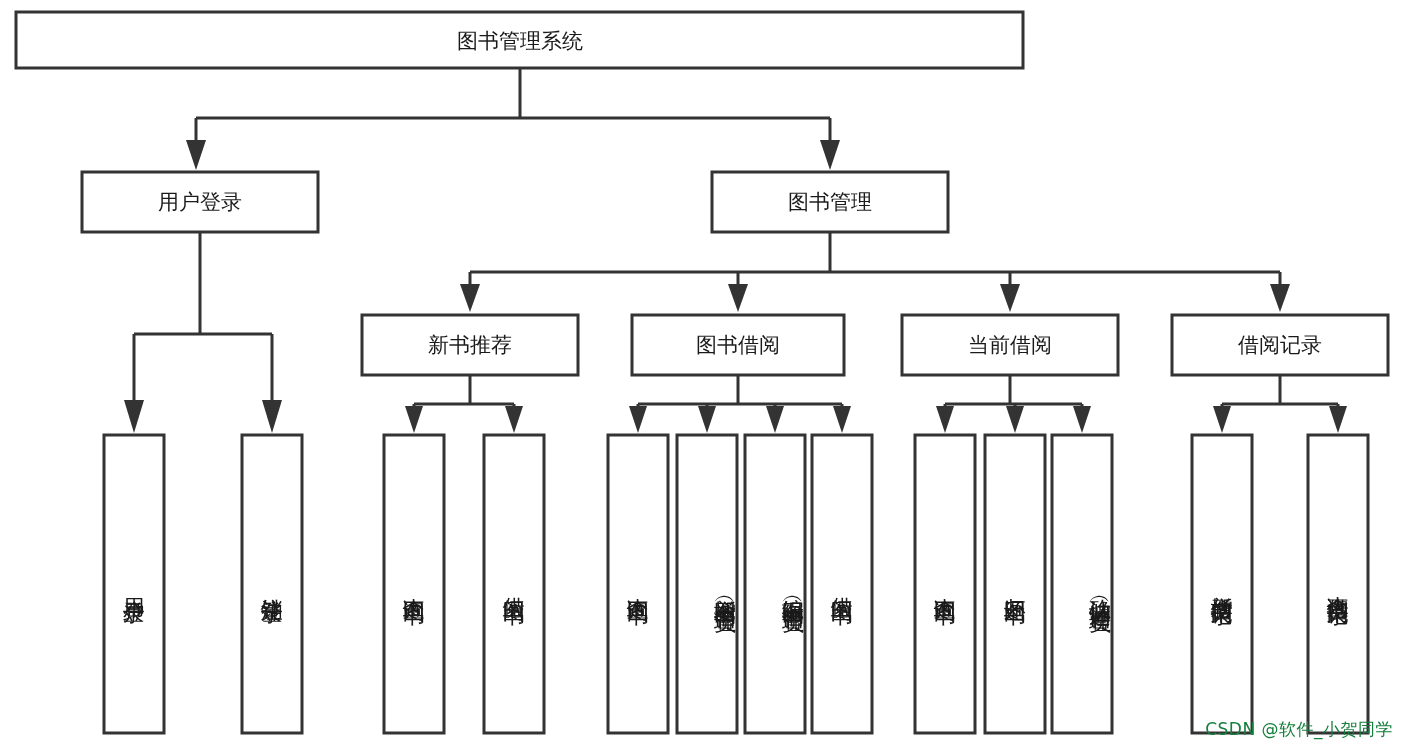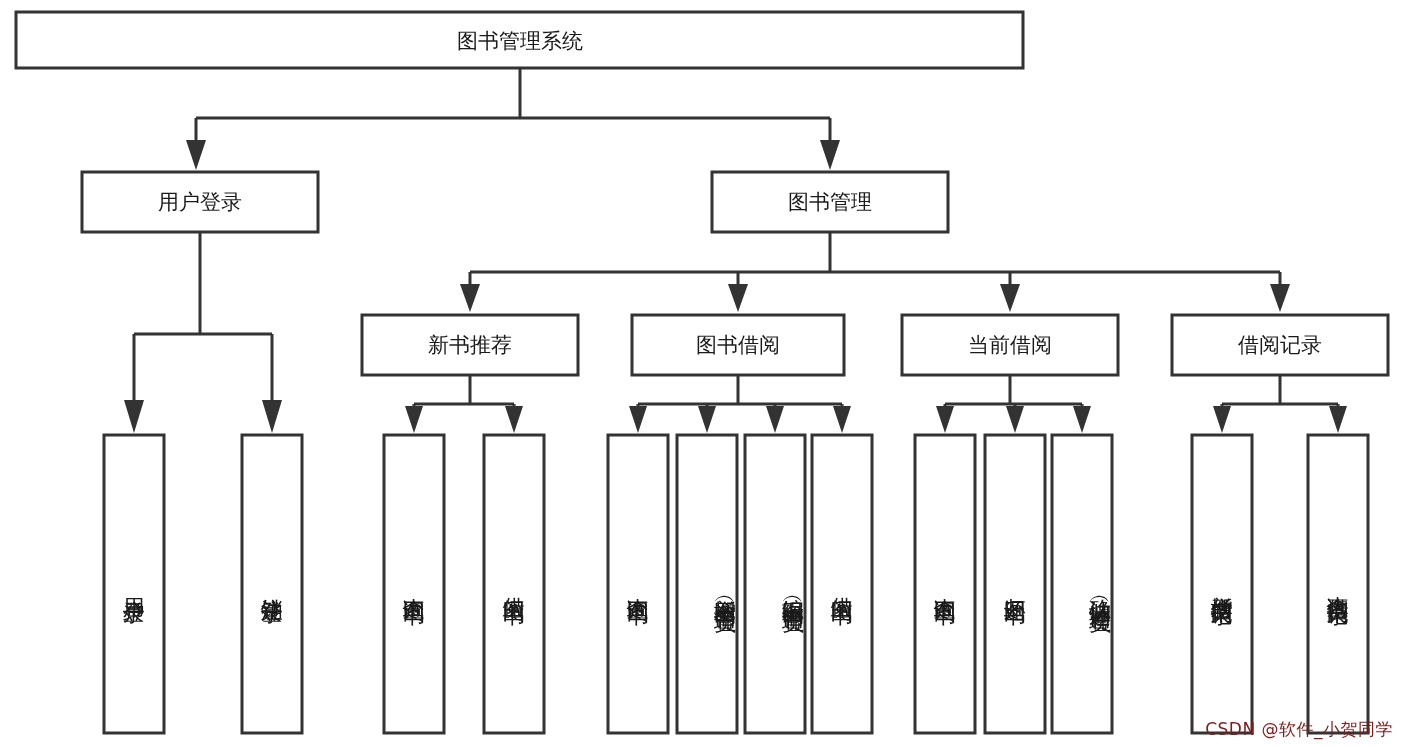--- a/index.html
+++ b/index.html
@@ -65,21 +65,21 @@
     align-items: center;
     justify-content: center;
     pointer-events: none;
   }
   #watermark {
     position: absolute;
     right: 12px;
     bottom: 6px;
     font-family: "DejaVu Sans", "Liberation Sans", sans-serif;
     font-size: 17px;
-    color: #7f1d1d;
+    color: #15803d;
     letter-spacing: 0.5px;
     white-space: nowrap;
   }
 </style>
 </head>
 <body>
 
 <div id="diagram-root">
 
   <svg id="chart-svg" viewBox="0 0 1405 747">

